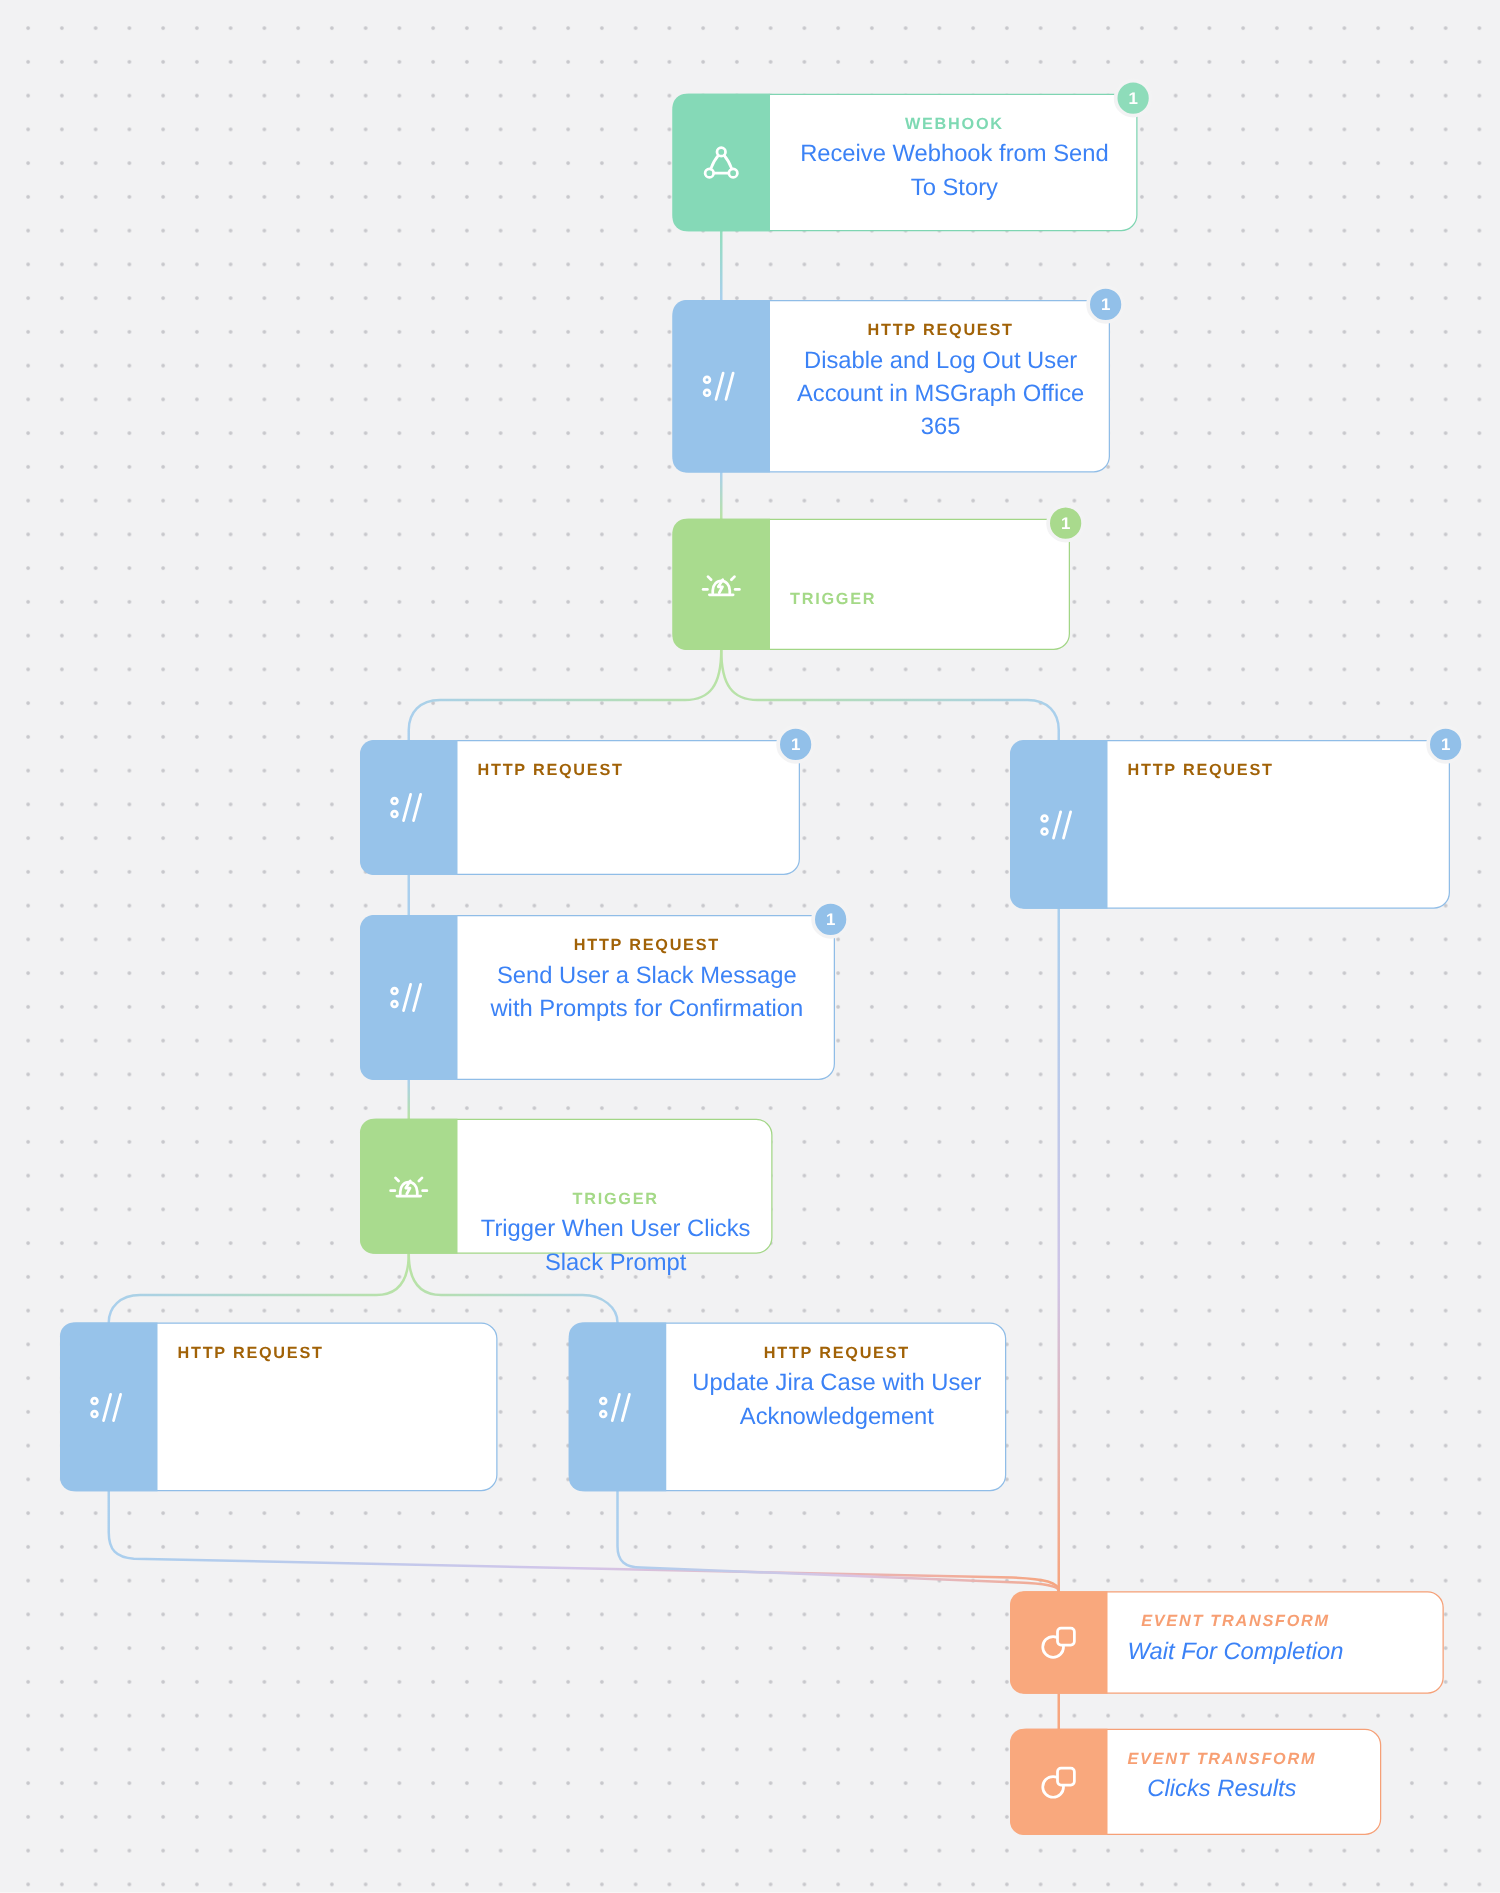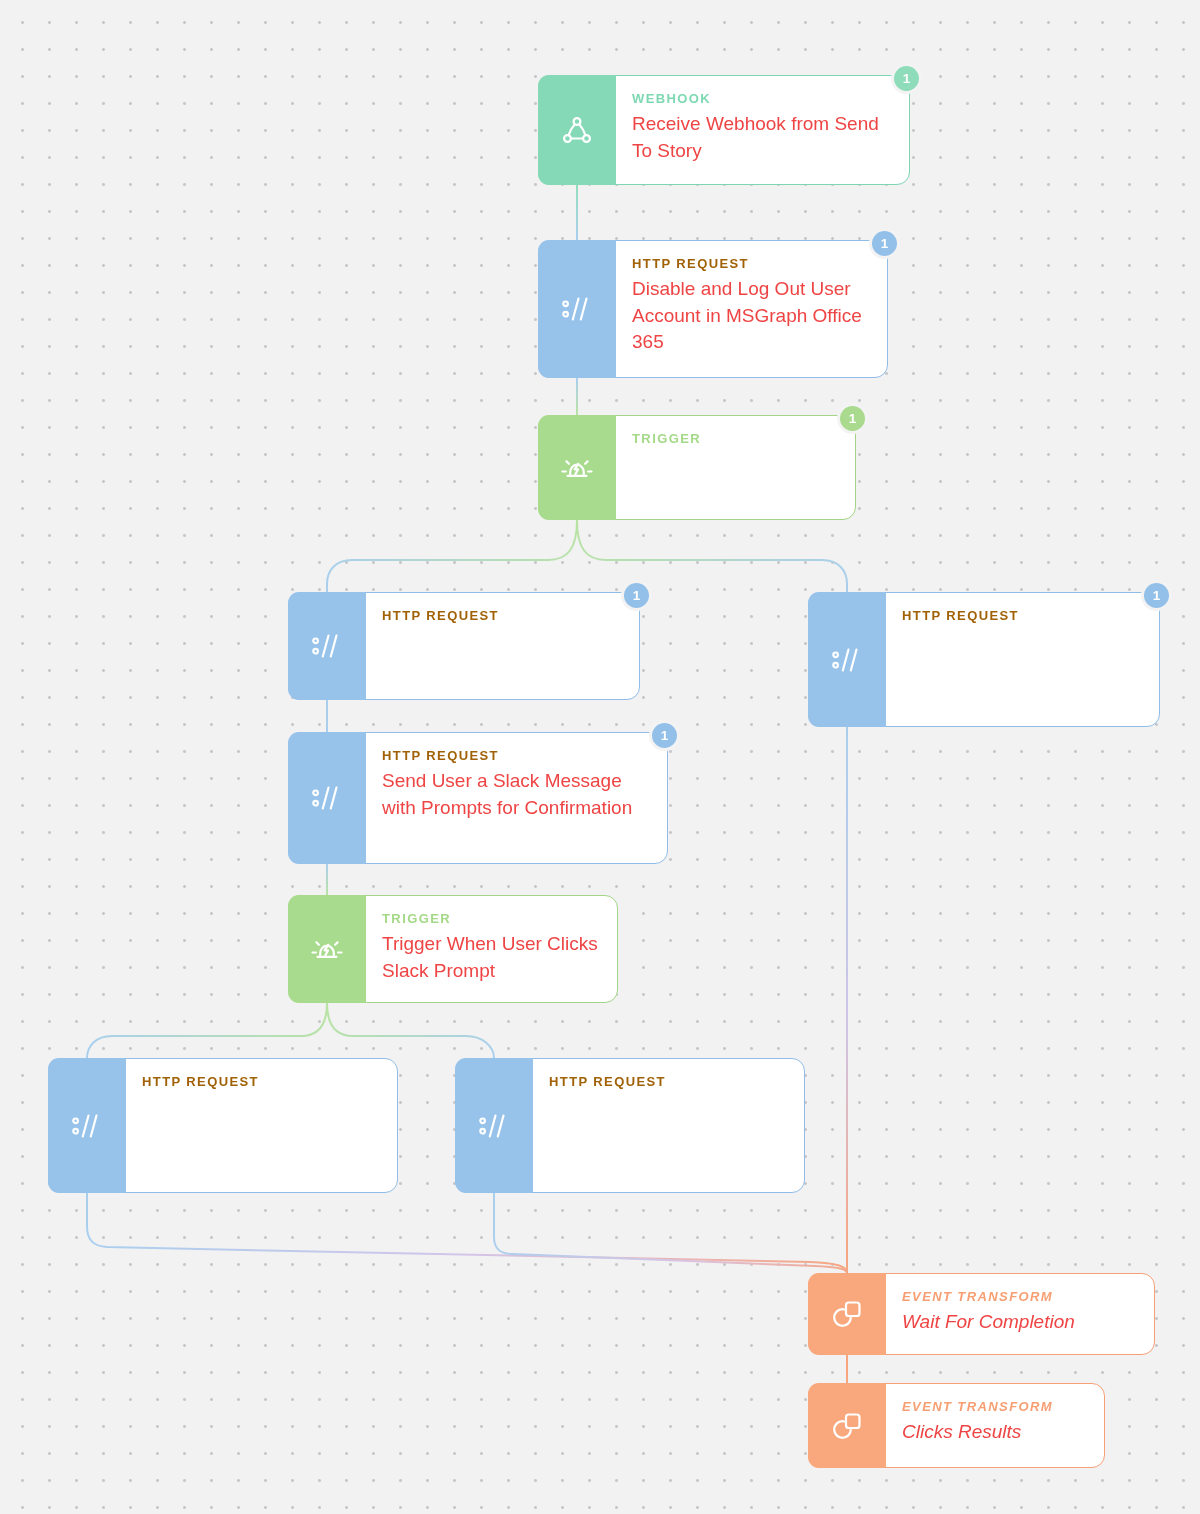--- a/index.html
+++ b/index.html
@@ -19,36 +19,36 @@
   #edges path{fill:none;stroke-width:2;stroke-linecap:round;}
 
   .node{
     position:absolute;display:flex;background:#fff;
     border-radius:13px;border:1.5px solid;box-sizing:border-box;
   }
   .strip{
     flex:none;width:78px;display:flex;align-items:center;justify-content:center;
     border-radius:11px 0 0 11px;margin:-1px 0 -1px -1px;
   }
-  .content{padding:15px 14px 12px 16px;min-width:0;}
+  .content{padding:15px 14px 12px 16px;min-width:0;text-align:center;}
   .type-label{
     font-size:13px;font-weight:bold;letter-spacing:1.4px;line-height:15px;
     text-transform:uppercase;
   }
-  .title{font-size:19px;line-height:26.5px;color:#ef4444;margin-top:5px;}
+  .title{font-size:19px;line-height:26.5px;color:#3b82f6;margin-top:5px;}
   .badge{
     position:absolute;top:-13px;right:-13px;width:25px;height:25px;border-radius:50%;
     color:#fff;font-size:13.5px;font-weight:bold;display:flex;align-items:center;justify-content:center;
     border:3px solid #f3f3f4;box-sizing:content-box;
   }
 
   
   .c-teal{border-color:#7fd5b2;}   .c-teal .strip{background:#85d9b7;}   .c-teal .type-label{color:#7ed9b3;}   .c-teal .badge{background:#8edcba;}
   .c-blue{border-color:#90bde7;}   .c-blue .strip{background:#97c3ea;}   .c-blue .type-label{color:#a16207;}   .c-blue .badge{background:#92c0e9;}
-  .c-green{border-color:#a2d686;}  .c-green .strip{background:#a9db8e;}  .c-green .type-label{color:#a4d987;}  .c-green .badge{background:#a9da8d;}
+  .c-green{border-color:#a2d686;}  .c-green .strip{background:#a9db8e;}  .c-green .type-label{color:#a4d987;margin-top:40px;}  .c-green .badge{background:#a9da8d;}
   .c-orange{border-color:#f6a077;font-style:italic;} .c-orange .strip{background:#f9a87d;} .c-orange .type-label{color:#f79f73;}
 
   
   .n0{left:538px;top:75px;width:372px;height:110px;}
   .n1{left:538px;top:240px;width:350px;height:138px;}
   .n2{left:538px;top:415px;width:318px;height:105px;}
   .n3{left:288px;top:592px;width:352px;height:108px;}
   .n4{left:808px;top:592px;width:352px;height:135px;}
   .n5{left:288px;top:732px;width:380px;height:132px;}
   .n6{left:288px;top:895px;width:330px;height:108px;}
@@ -262,20 +262,21 @@
     <div class="strip">
       <svg class="icon-svg" width="40" height="40" viewBox="0 0 40 40">
         <circle cx="8.6" cy="14.8" r="2.3"></circle>
           <circle cx="8.6" cy="25.2" r="2.3"></circle>
         <path d="M21.5 9.5 L15.8 30.5"></path>
           <path d="M29.5 9.5 L23.8 30.5"></path>
       </svg>
     </div>
     <div class="content">
       <div class="type-label">HTTP REQUEST</div>
+      <div class="title">Update Jira Case with User Acknowledgement</div>
     </div>
   </div>
 
   <div class="node n9 c-orange">
     <div class="strip">
       <svg class="icon-svg" width="40" height="40" viewBox="0 0 40 40">
         <circle cx="15.5" cy="23.5" r="8.3"></circle>
         <rect class="fill-orange" x="19" y="8.5" width="13.5" height="13.5" rx="2.8"></rect>
       </svg>
     </div>

